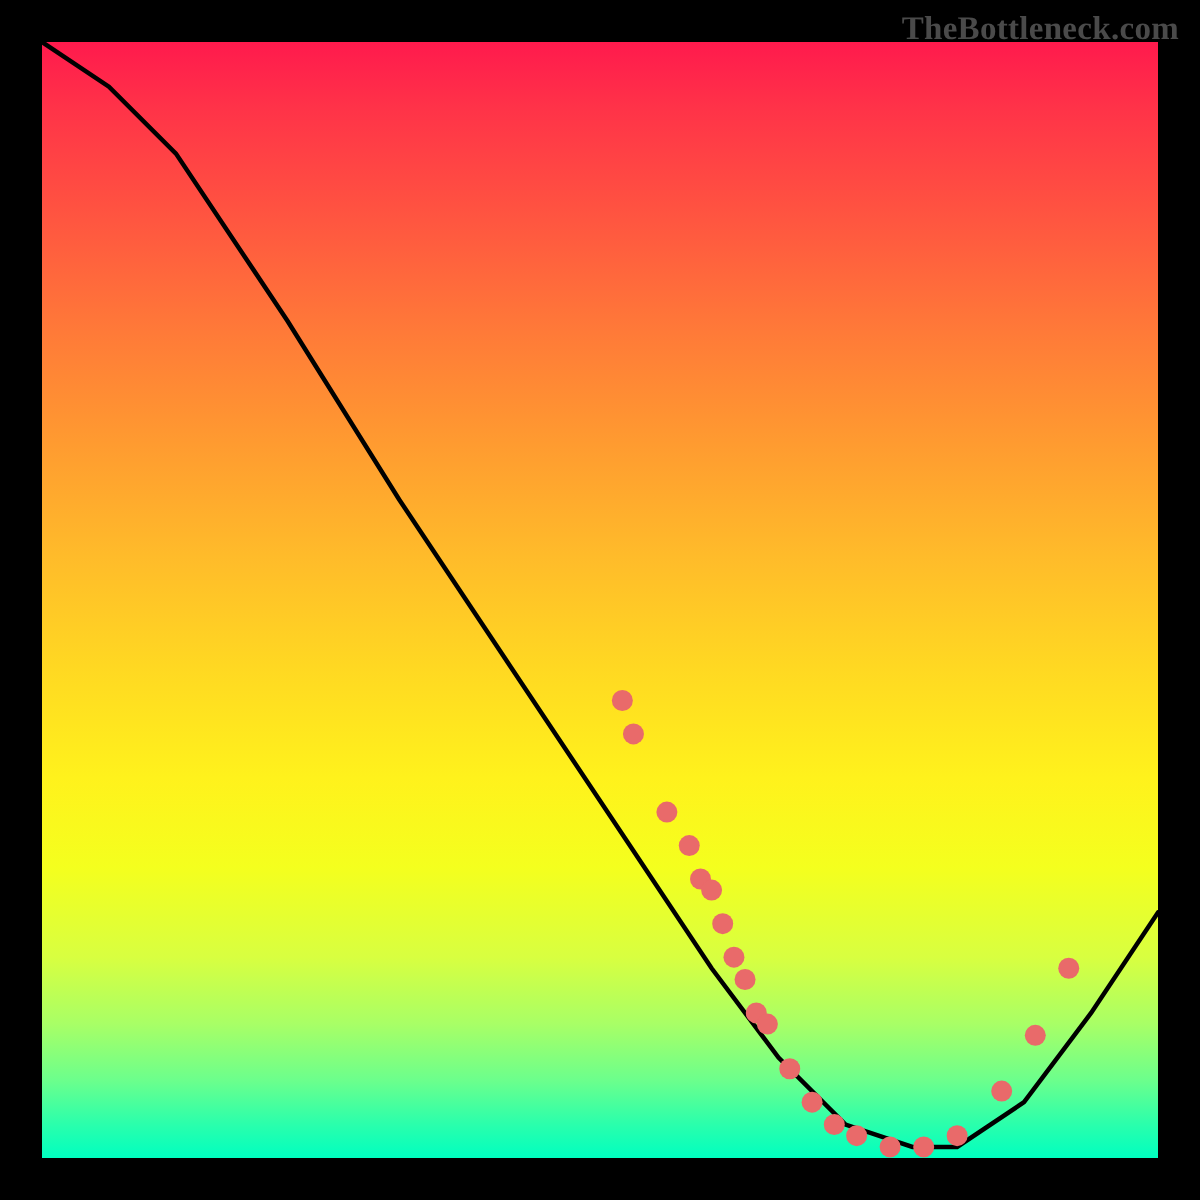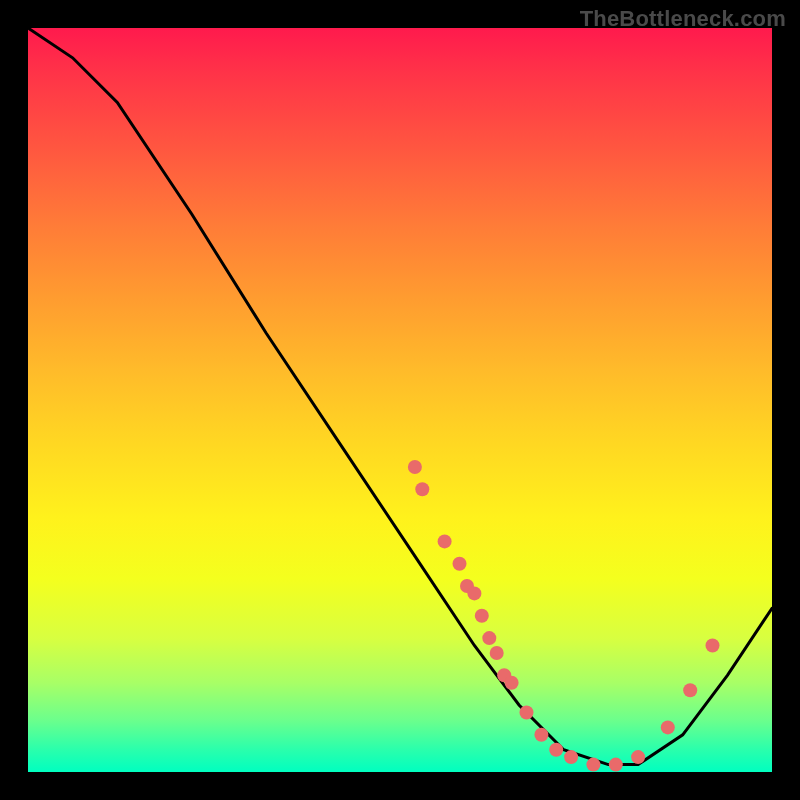--- a/index.html
+++ b/index.html
@@ -36,20 +36,21 @@
   }
   .watermark {
     position: absolute;
     top: 6px;
     right: 14px;
     color: #4a4a4a;
     font-size: 22px;
     font-weight: 600;
     letter-spacing: 0.2px;
     z-index: 10;
+    font-family: Liberation Serif, serif;
   }
   svg.plot {
     position: absolute;
     left: 28px;
     top: 28px;
     width: 744px;
     height: 744px;
     z-index: 5;
   }
 </style>

